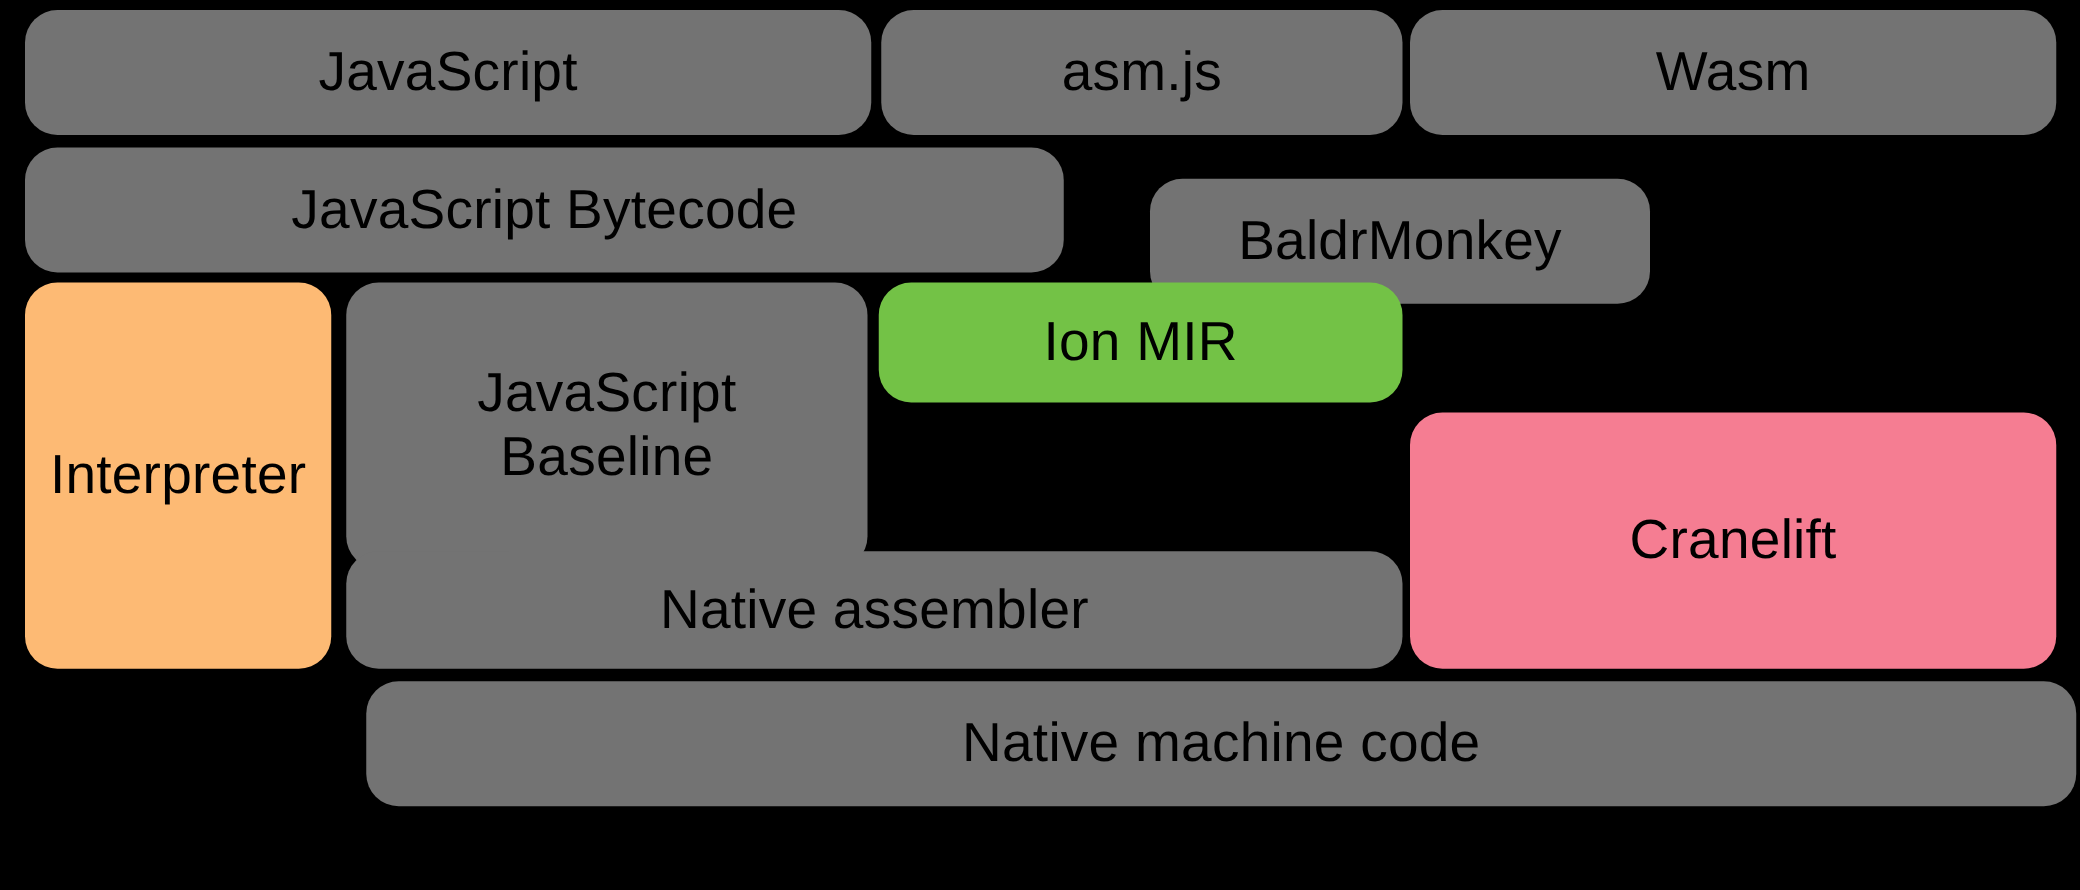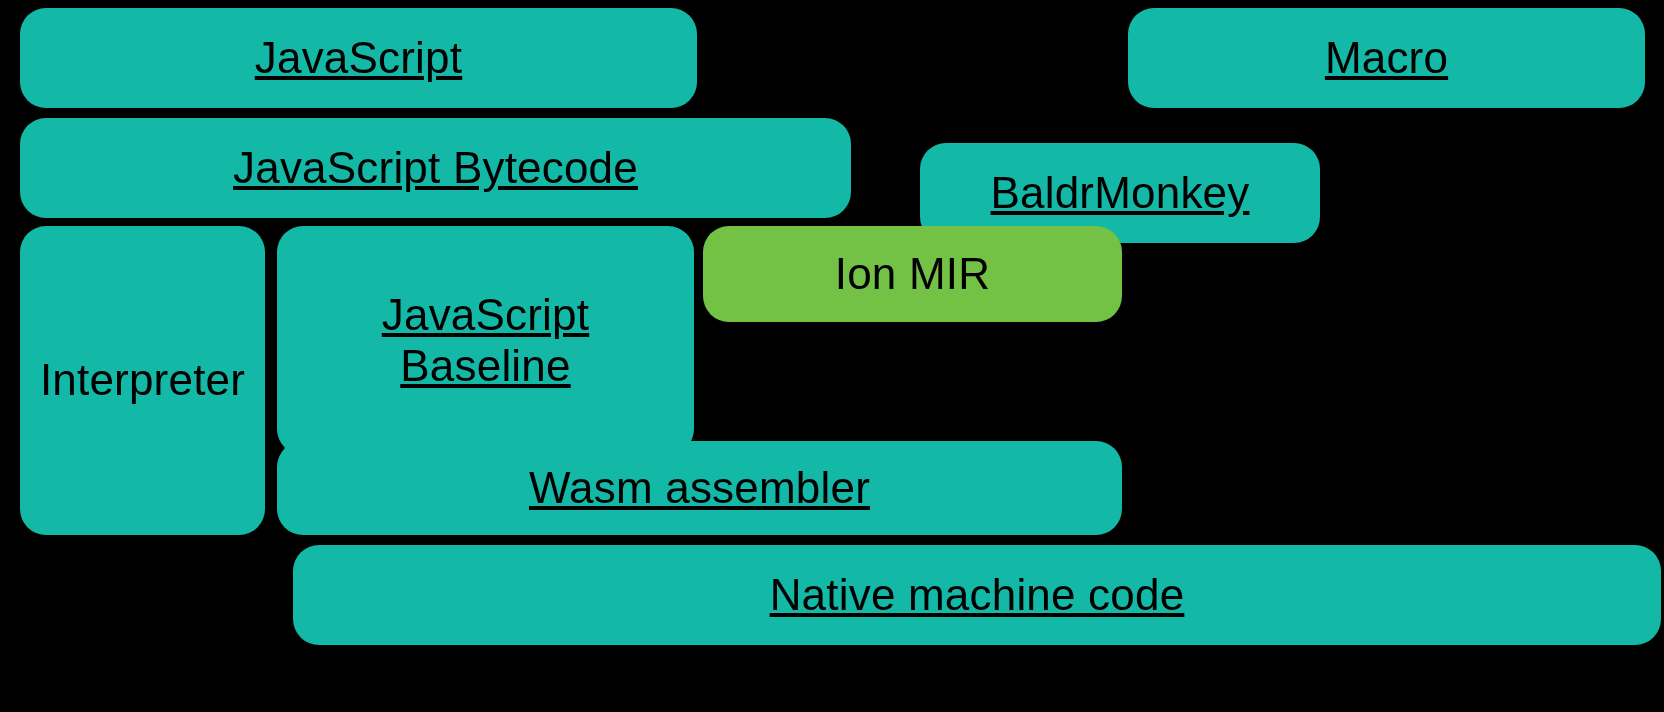--- a/index.html
+++ b/index.html
@@ -25,45 +25,47 @@
     color: #000000;
     font-size: 44px;
     line-height: 1.14;
     font-weight: 400;
     letter-spacing: 0.2px;
     box-sizing: border-box;
     padding: 0 8px;
     white-space: pre-line;
     user-select: none;
   }
-  .node.white  { background: #14b8a6; text-decoration: underline; }
-  .node.gray   { background: #14b8a6; }
+  .node.white  { background: #737373; }
+  .node.gray   { background: #fdba74; }
   .node.green  { background: #73c246; }
   .node.pink   { background: #f57d92; }
 </style>
 </head>
 <body>
 
 <div id="diagram">
 
   <div class="node white" style="left:20px; top:8px; width:677px; height:100px;">JavaScript</div>
 
+  <div class="node white" style="left:705px; top:8px; width:417px; height:100px;">asm.js</div>
 
-  <div class="node white" style="left:1128px; top:8px; width:517px; height:100px;">Macro</div>
+  <div class="node white" style="left:1128px; top:8px; width:517px; height:100px;">Wasm</div>
 
   <div class="node white" style="left:20px; top:118px; width:831px; height:100px;">JavaScript Bytecode</div>
 
   <div class="node white" style="left:920px; top:118px; width:400px; height:100px;margin-top:25px;">BaldrMonkey</div>
 
   <div class="node gray" style="left:20px; top:226px; width:245px; height:309px;">Interpreter</div>
 
   <div class="node white" style="left:277px; top:226px; width:417px; height:229px;">JavaScript
 Baseline</div>
 
   <div class="node green" style="left:703px; top:226px; width:419px; height:96px;">Ion MIR</div>
 
 
+  <div class="node pink" style="left:1128px; top:330px; width:517px; height:205px;">Cranelift</div>
 
-  <div class="node white" style="left:277px; top:441px; width:845px; height:94px;">Wasm assembler</div>
+  <div class="node white" style="left:277px; top:441px; width:845px; height:94px;">Native assembler</div>
 
   <div class="node white" style="left:277px; top:545px; width:1368px; height:100px;margin-left:16px;">Native machine code</div>
 
 </div>
 
 </body></html>

